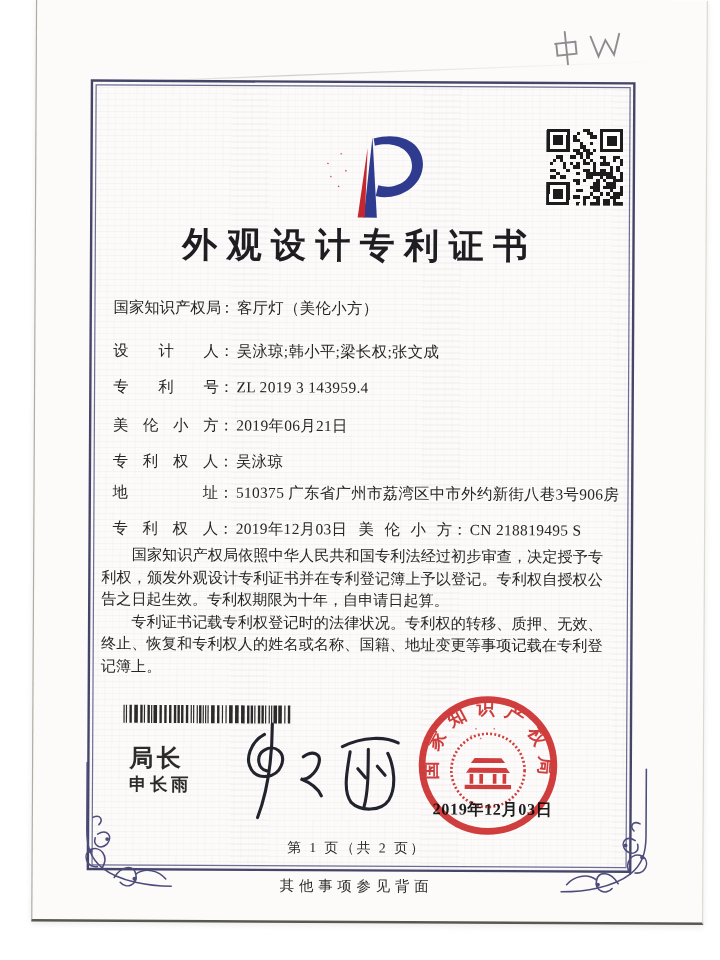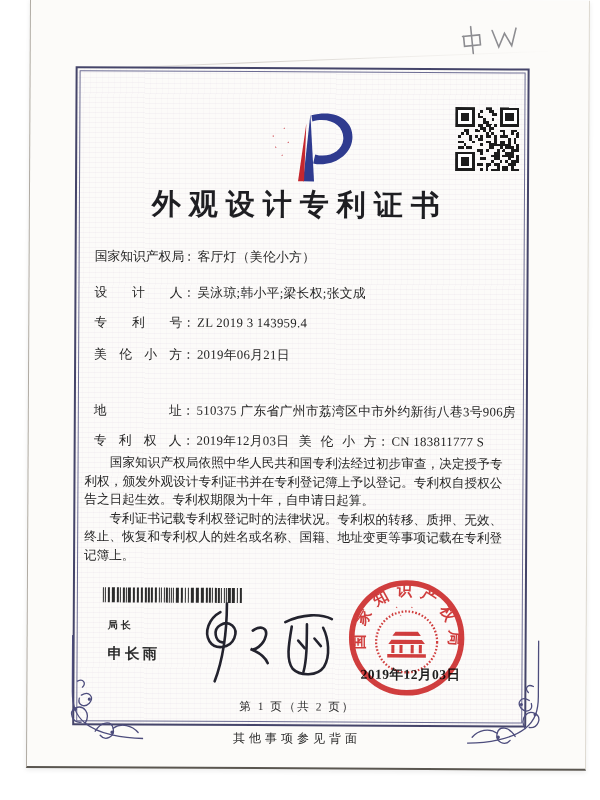--- a/index.html
+++ b/index.html
@@ -26,21 +26,21 @@
   .row{position:absolute;left:65px;font-size:12.8px;white-space:nowrap;color:#262626;}
   .row .lbl{display:inline-block;width:88px;text-align:justify;text-align-last:justify;}
   .row .val{margin-left:2px;letter-spacing:.3px;}
   .pair2{position:absolute;left:205px;top:0;}
   .pair2 .lbl{width:78px;}
   .paras{position:absolute;left:56px;top:455px;width:418px;font-size:12.6px;line-height:18.6px;
          text-align:justify;color:#262626;}
   .paras p{margin:0;text-indent:2em;}
   .barcode{position:absolute;left:75px;top:589px;width:146px;height:15px;display:flex;align-items:stretch;}
   .barcode i{display:block;background:#2b2b2b;}
-  .dir-title{position:absolute;left:80px;top:620px;font-size:10px;font-weight:bold;letter-spacing:3px;}
+  .dir-title{position:absolute;left:80px;top:620px;font-size:20px;font-weight:bold;letter-spacing:3px;}
   .dir-name{position:absolute;left:80px;top:646px;font-size:14.5px;font-weight:bold;letter-spacing:3px;}
   .sig{position:absolute;left:152px;top:598px;width:170px;height:92px;}
   .seal-date{position:absolute;left:333px;top:666px;font-size:13.5px;font-weight:bold;
              letter-spacing:.5px;color:#1d1d1d;}
   .seal{position:absolute;left:318px;top:577px;width:122px;height:122px;mix-blend-mode:multiply;opacity:.93;}
   .seal text{font-family:"Liberation Serif","DejaVu Serif",serif;font-weight:bold;}
   .page-no{position:absolute;left:45px;top:700px;width:450px;text-align:center;font-size:11.5px;letter-spacing:2px;}
   .back-note{position:absolute;left:45px;top:731px;width:450px;text-align:center;font-size:12px;letter-spacing:4px;}
   .orn{position:absolute;width:88px;height:112px;color:#4d4d7d;}
   .orn.left{left:28px;top:637px;}
@@ -258,27 +258,30 @@
     </div>
     <div class="row" style="top:286px">
       <span class="lbl">设计人</span><span>：</span><span class="val">吴泳琼;韩小平;梁长权;张文成</span>
     </div>
     <div class="row" style="top:316px">
       <span class="lbl">专利号</span><span>：</span><span class="val">ZL 2019 3 143959.4</span>
     </div>
     <div class="row" style="top:348px">
       <span class="lbl">美伦小方</span><span>：</span><span class="val">2019年06月21日</span>
     </div>
+    <div class="row" style="top:378px">
+      <span class="lbl">专利权人</span><span>：</span><span class="val">吴泳琼</span>
+    </div>
     <div class="row" style="top:404px">
       <span class="lbl">地址</span><span>：</span><span class="val">510375 广东省广州市荔湾区中市外约新街八巷3号906房</span>
     </div>
     <div class="row" style="top:434px">
       <span class="lbl">专利权人</span><span>：</span><span class="val">2019年12月03日</span>
       <span class="pair2">
-        <span class="lbl">美伦小方</span><span>：</span><span class="val">CN 183811777 S</span>
+        <span class="lbl">美伦小方</span><span>：</span><span class="val">CN 218819495 S</span>
       </span>
     </div>
 
     <div class="paras">
       <p>国家知识产权局依照中华人民共和国专利法经过初步审查，决定授予专利权，颁发外观设计专利证书并在专利登记簿上予以登记。专利权自授权公告之日起生效。专利权期限为十年，自申请日起算。</p>
       <p>专利证书记载专利权登记时的法律状况。专利权的转移、质押、无效、终止、恢复和专利权人的姓名或名称、国籍、地址变更等事项记载在专利登记簿上。</p>
     </div>
 
     <div class="barcode">
         <i style="width:1px;margin-right:1px"></i>

